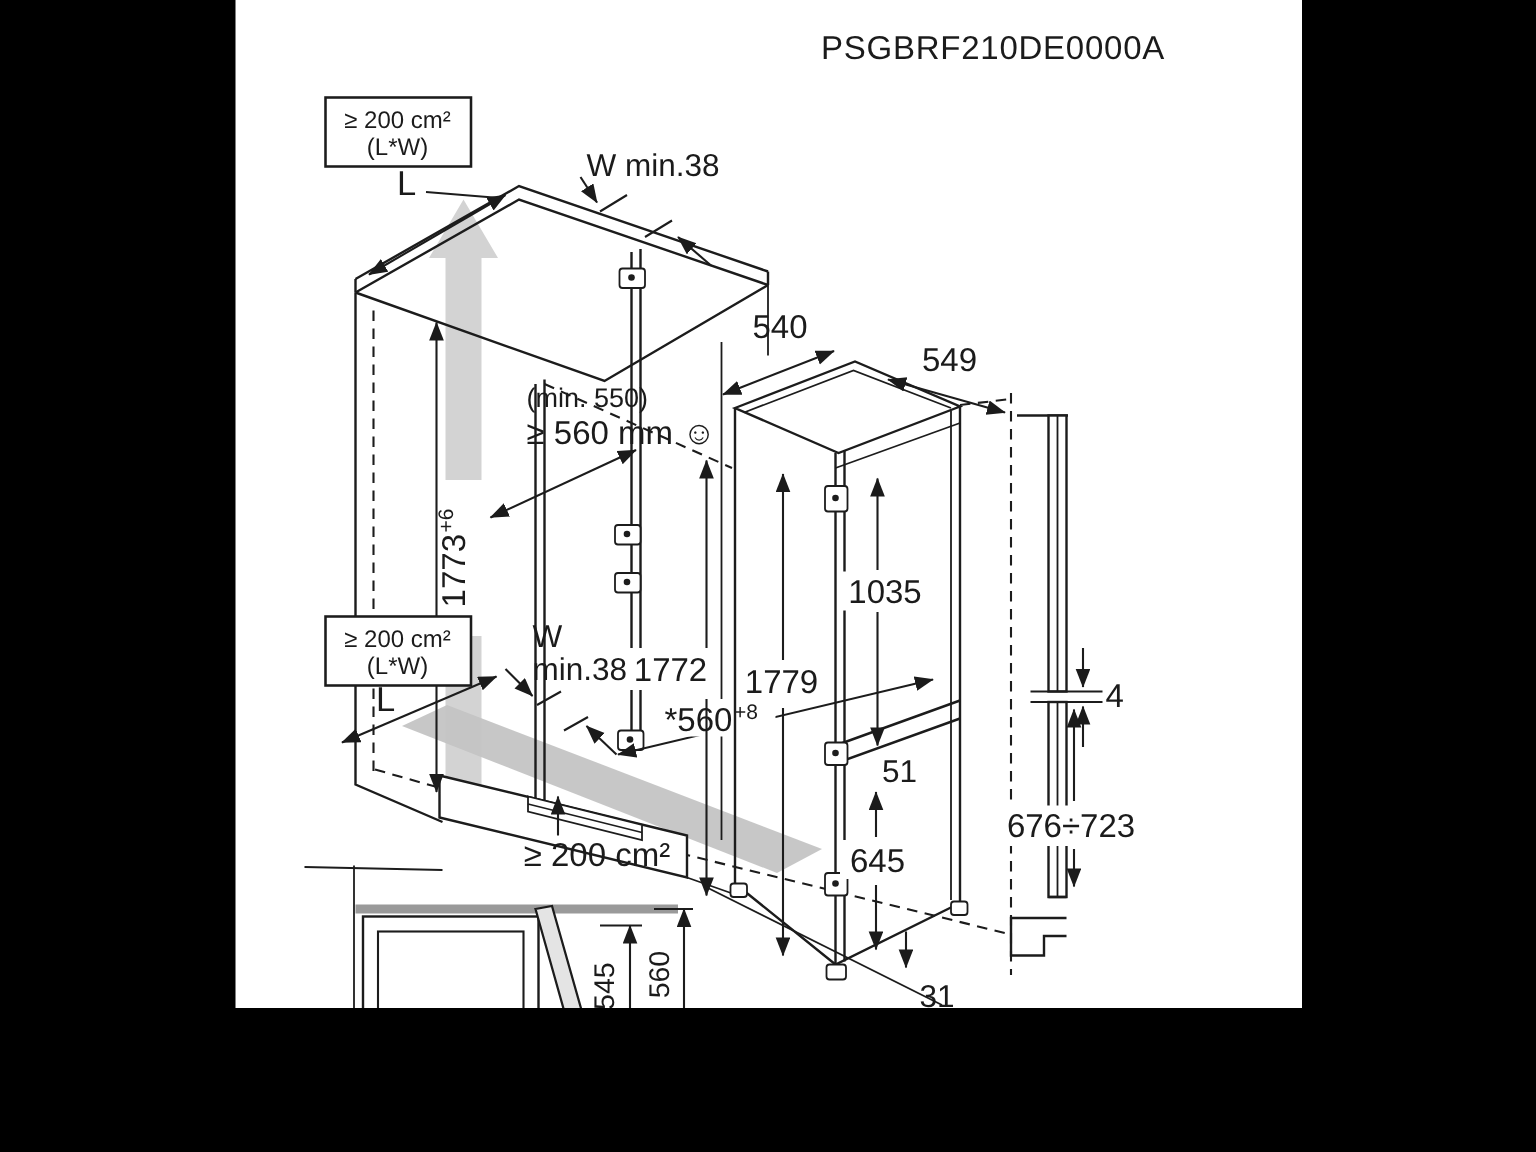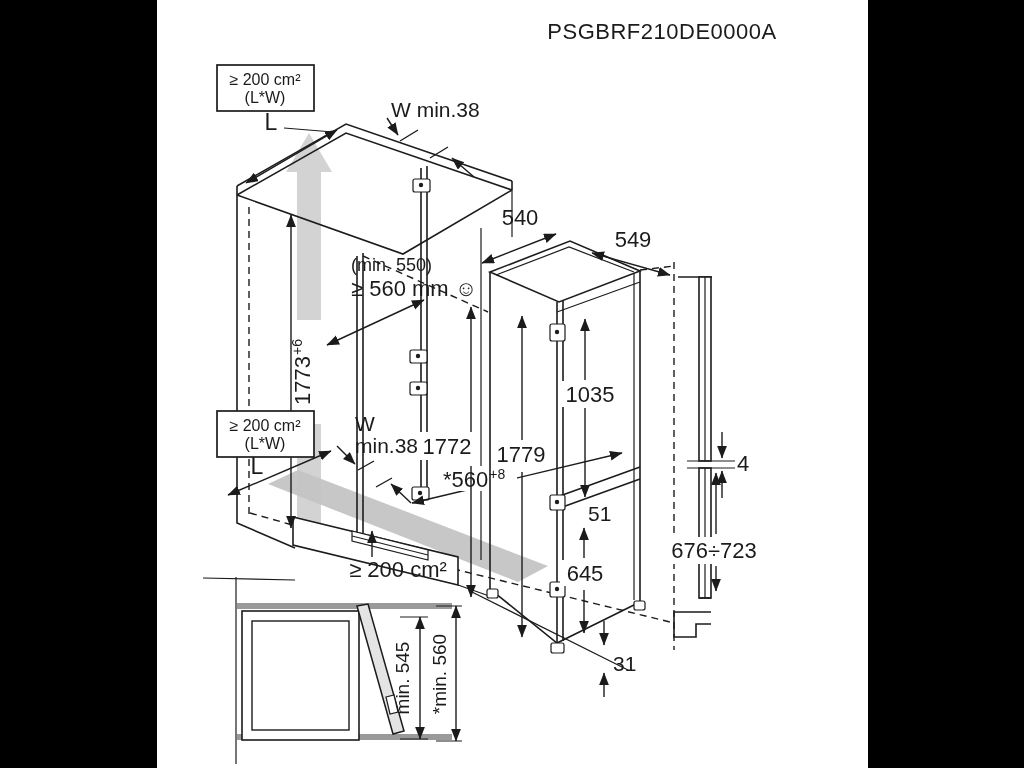--- a/index.html
+++ b/index.html
@@ -1,16 +1,16 @@
 <!DOCTYPE html>
 <html><head>
 <meta charset="utf-8">
 <style>
   html,body{margin:0;padding:0;background:#000;}
-  .stage{position:relative;width:1024px;height:768px;background:#000;overflow:hidden;}
+  .stage{position:relative;width:1024px;height:672px;background:#000;overflow:hidden;}
   svg{position:absolute;left:0;top:0;}
   svg text{font-family:"Liberation Sans","DejaVu Sans",sans-serif;fill:#1b1b1b;}
   .s{stroke:#1c1c1c;stroke-width:1.6;fill:none;}
   .s12{stroke:#1c1c1c;stroke-width:1.2;fill:none;}
   .s14{stroke:#1c1c1c;stroke-width:1.4;fill:none;}
   .dash{stroke:#1c1c1c;stroke-width:1.4;fill:none;stroke-dasharray:7 5;}
   .dim{stroke:#1c1c1c;stroke-width:1.4;fill:none;}
   .wbg{fill:#ffffff;stroke:none;}
   .wfill{fill:#ffffff;}
   .t16{font-size:16px;}.t18{font-size:18px;}.t19{font-size:19px;}

